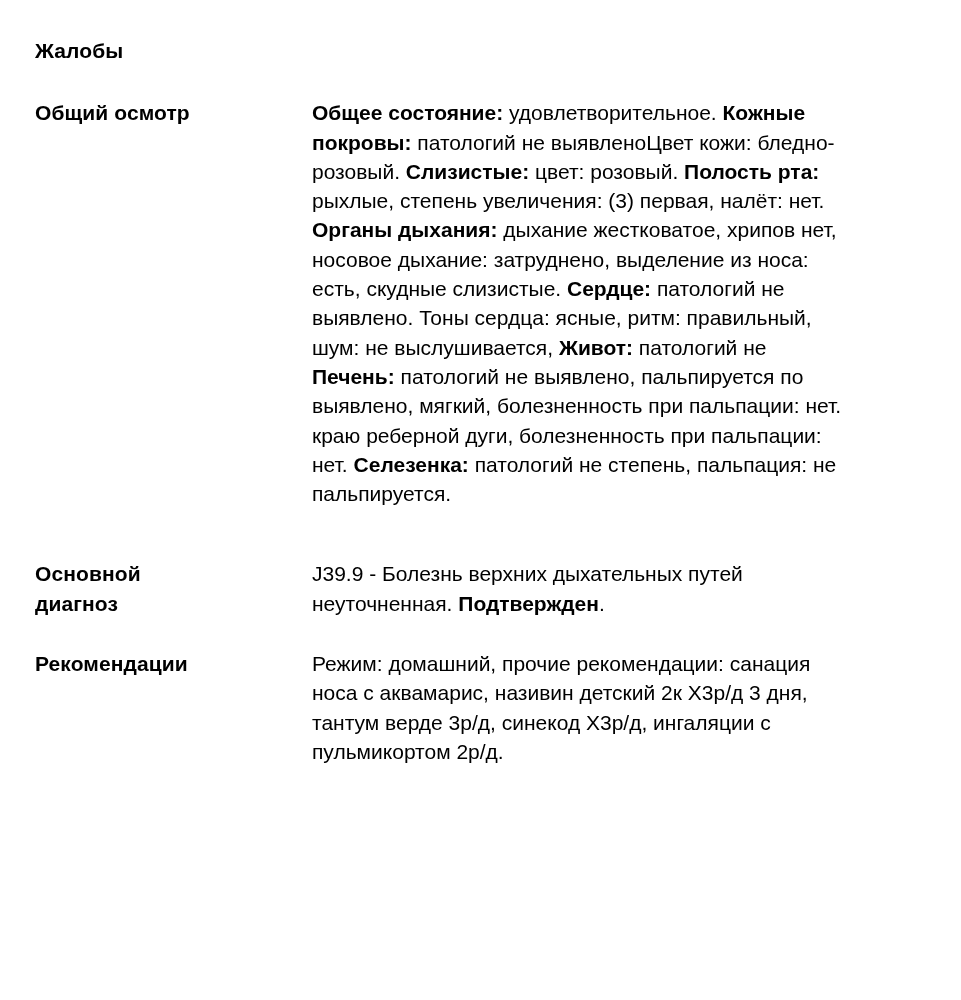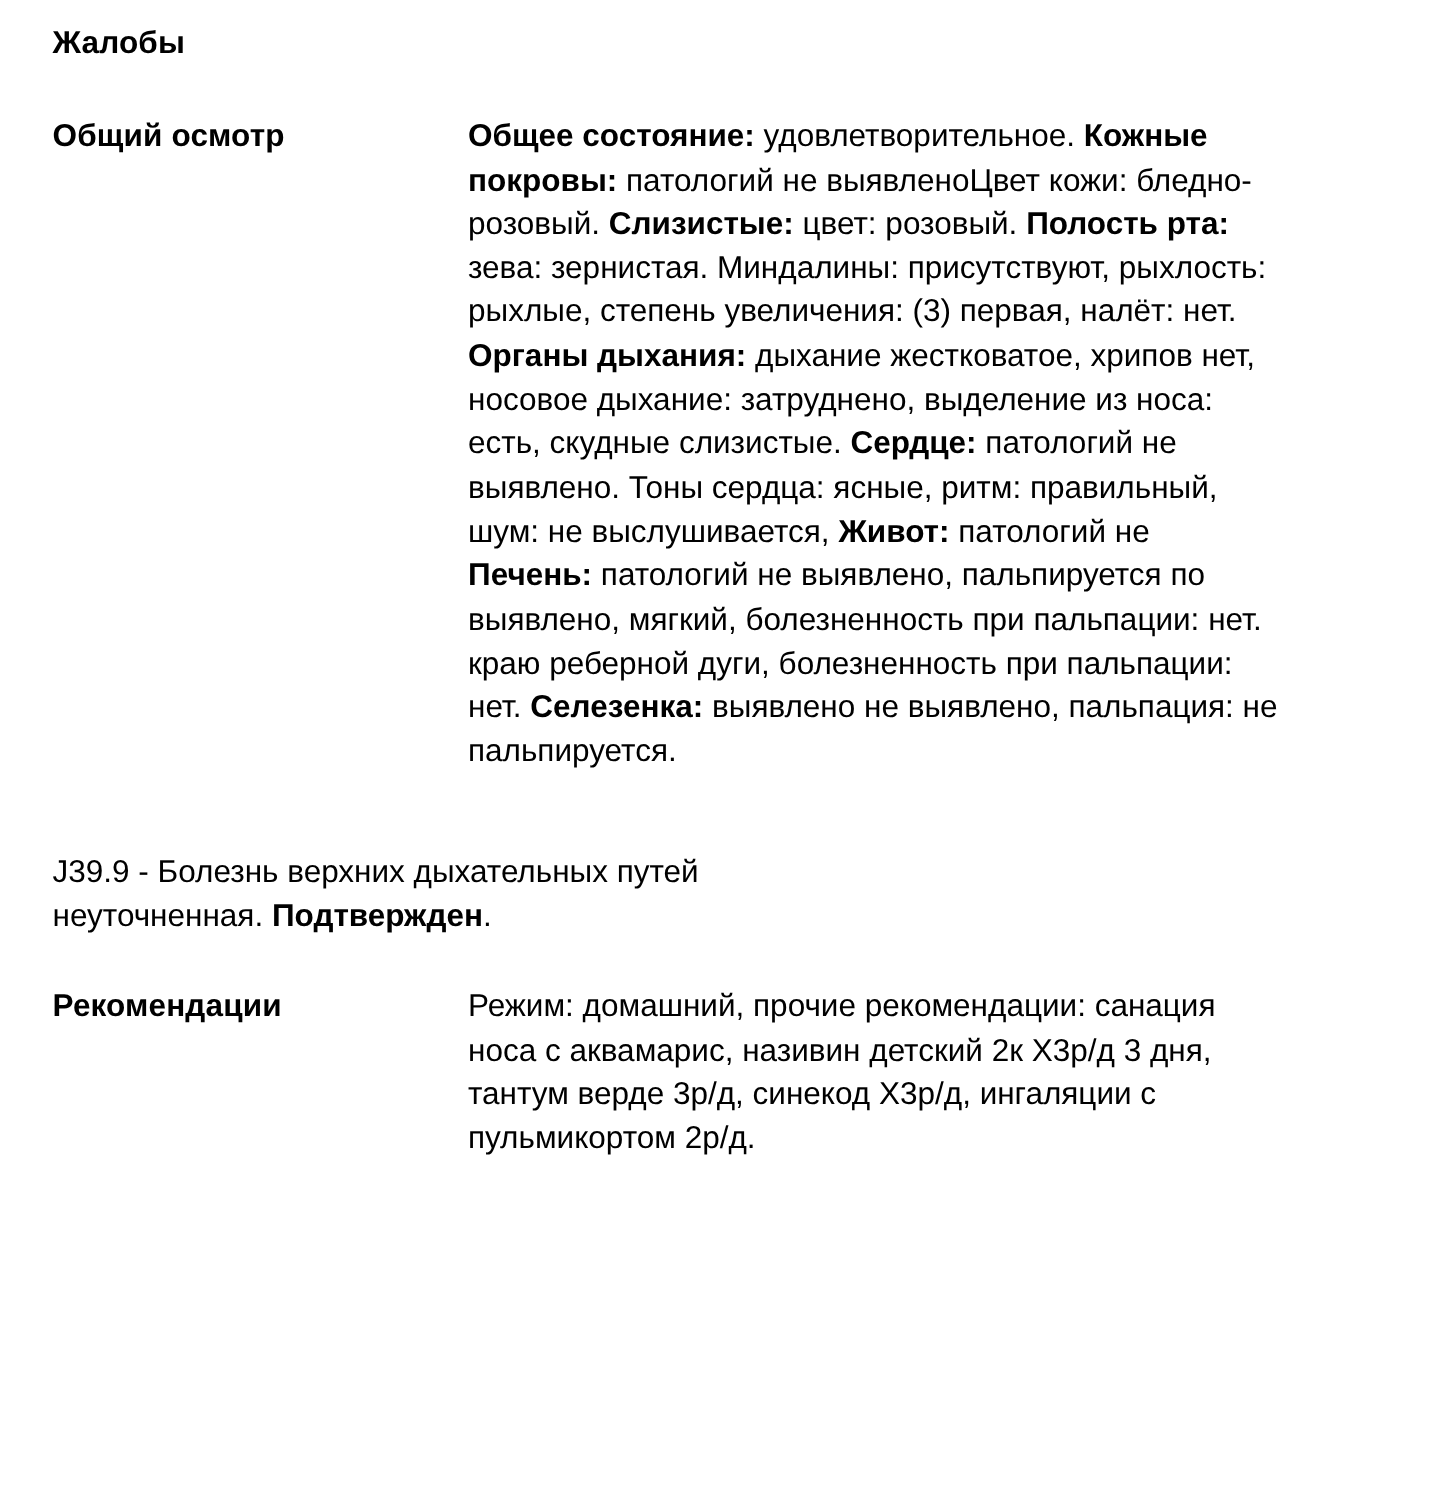--- a/index.html
+++ b/index.html
@@ -14,20 +14,21 @@
     font-family: "Liberation Sans", sans-serif;
     color: #000000;
   }
   .doc {
     padding: 14px 0 0 35px;
     box-sizing: border-box;
   }
   .section {
     display: flex;
     align-items: flex-start;
+    margin-top: 22px;
   }
   .section:nth-of-type(1) { margin-bottom: 33px; }
   .section:nth-of-type(2) { margin-bottom: 51px; }
   .section:nth-of-type(3) { margin-bottom: 31px; }
   .label {
     width: 175px;
     margin-right: 102px;
     flex: 0 0 175px;
     font-size: 21px;
     line-height: 29.3px;
@@ -52,35 +53,35 @@
 <div class="doc">
     <div class="section">
       <div class="label">Жалобы</div>
     </div>
     <div class="section">
       <div class="label">Общий осмотр</div>
       <div class="content">
         <div class="line"><span class="run b">Общее состояние:</span><span class="run"> удовлетворительное. </span><span class="run b">Кожные</span></div>
         <div class="line"><span class="run b">покровы:</span><span class="run"> патологий не выявленоЦвет кожи: бледно-</span></div>
         <div class="line"><span class="run">розовый. </span><span class="run b">Слизистые:</span><span class="run"> цвет: розовый. </span><span class="run b">Полость рта:</span></div>
-        <div class="line"><span class="run">зева: зернистая. Миндалины: присутствуют, рыхлость:</span></div>
         <div class="line"><span class="run">рыхлые, степень увеличения: (3) первая, налёт: нет.</span></div>
         <div class="line"><span class="run b">Органы дыхания:</span><span class="run"> дыхание жестковатое, хрипов нет,</span></div>
         <div class="line"><span class="run">носовое дыхание: затруднено, выделение из носа:</span></div>
         <div class="line"><span class="run">есть, скудные слизистые. </span><span class="run b">Сердце:</span><span class="run"> патологий не</span></div>
         <div class="line"><span class="run">выявлено. Тоны сердца: ясные, ритм: правильный,</span></div>
         <div class="line"><span class="run">шум: не выслушивается, </span><span class="run b">Живот:</span><span class="run"> патологий не</span></div>
         <div class="line"><span class="run b">Печень:</span><span class="run"> патологий не выявлено, пальпируется по</span></div>
         <div class="line"><span class="run">выявлено, мягкий, болезненность при пальпации: нет.</span></div>
         <div class="line"><span class="run">краю реберной дуги, болезненность при пальпации:</span></div>
-        <div class="line"><span class="run">нет. </span><span class="run b">Селезенка:</span><span class="run"> выявлено не выявлено, пальпация: не</span></div>
+        <div class="line"><span class="run">нет. </span><span class="run b">Селезенка:</span><span class="run"> патологий не степень, пальпация: не</span></div>
         <div class="line"><span class="run">пальпируется.</span></div>
       </div>
     </div>
     <div class="section">
+      <div class="label">Основной диагноз</div>
       <div class="content">
         <div class="line"><span class="run">J39.9 - Болезнь верхних дыхательных путей</span></div>
         <div class="line"><span class="run">неуточненная. </span><span class="run b">Подтвержден</span><span class="run">.</span></div>
       </div>
     </div>
     <div class="section">
       <div class="label">Рекомендации</div>
       <div class="content">
         <div class="line"><span class="run">Режим: домашний, прочие рекомендации: санация</span></div>
         <div class="line"><span class="run">носа с аквамарис, називин детский 2к Х3р/д 3 дня,</span></div>

